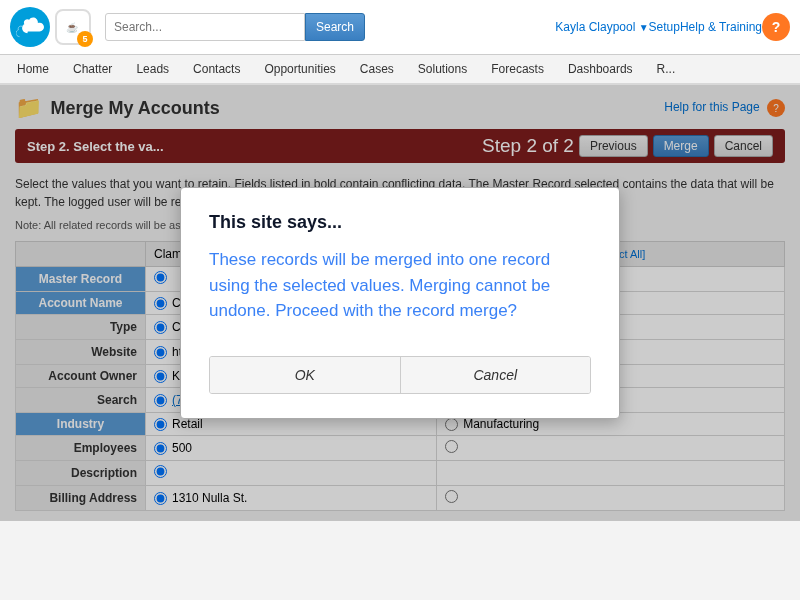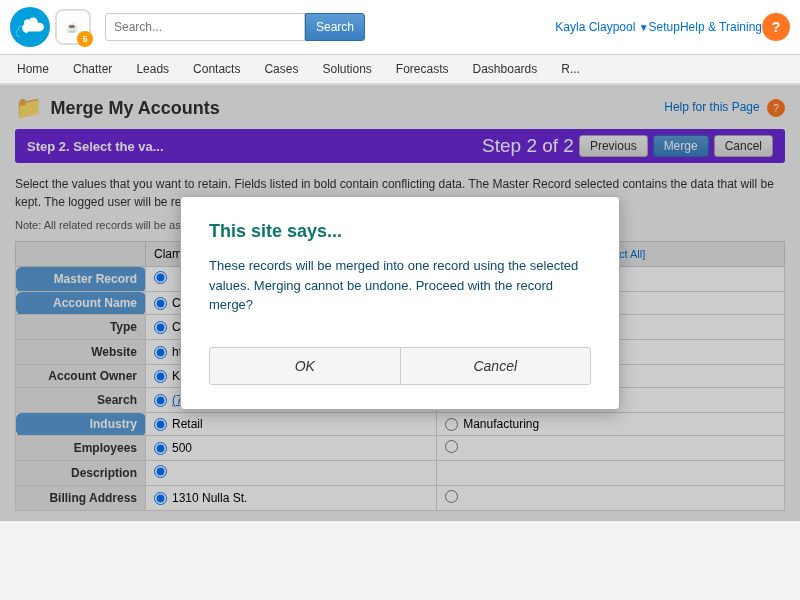--- a/index.html
+++ b/index.html
@@ -146,21 +146,21 @@
       width: 18px; height: 18px;
       display: inline-flex; align-items: center; justify-content: center;
       color: #fff;
       font-size: 10px;
       margin-left: 4px;
       vertical-align: middle;
     }
 
     
     .step-bar {
-      background: #6d28d9;
+      background: #7f1d1d;
       color: #fff;
       padding: 6px 12px;
       display: flex;
       justify-content: space-between;
       align-items: center;
       border-radius: 3px;
       margin-bottom: 12px;
     }
     .step-label { font-size: 13px; font-weight: bold; }
     .step-num { font-size: 19px; }
@@ -218,22 +218,21 @@
       background: #e8e8e8 !important;
       font-weight: bold;
       text-align: right;
       width: 130px;
       color: #333;
     }
     .blue-label {
       background: #5b9bd5 !important;
       color: #fff;
       font-weight: bold;
-      text-align: right;
-      border-radius: 6px;
+      text-align: center;
     }
     .radio-cell {
       display: flex;
       align-items: center;
       gap: 5px;
     }
     .link-text { color: #0070d2; text-decoration: underline; cursor: pointer; }
     .select-all { color: #0070d2; cursor: pointer; font-size: 11px; }
 
     
@@ -252,26 +251,26 @@
       border-radius: 4px;
       padding: 24px 28px;
       min-width: 400px;
       max-width: 440px;
       box-shadow: 0 4px 16px rgba(0,0,0,0.25);
       position: relative;
     }
     .modal-title {
       font-size: 18px;
       font-weight: bold;
-      color: #0f766e;
+      color: #0f172a;
       margin-bottom: 14px;
     }
     .modal-body {
-      font-size: 13px;
-      color: #0c4a6e;
+      font-size: 17px;
+      color: #3b82f6;
       margin-bottom: 32px;
       line-height: 1.5;
     }
     .modal-buttons {
       display: flex;
       gap: 0;
       border: 1px solid #ccc;
       border-radius: 3px;
       overflow: hidden;
     }
@@ -331,20 +330,21 @@
     <span class="help-link">Help &amp; Training</span>
     <div class="notif-dot">?</div>
   </div>
 </div>
 
 <div class="nav">
   <div class="nav-item">Home</div>
   <div class="nav-item">Chatter</div>
   <div class="nav-item">Leads</div>
   <div class="nav-item">Contacts</div>
+  <div class="nav-item">Opportunities</div>
   <div class="nav-item">Cases</div>
   <div class="nav-item">Solutions</div>
   <div class="nav-item">Forecasts</div>
   <div class="nav-item">Dashboards</div>
   <div class="nav-item">R...</div>
 </div>
 
 <div class="page">
   <div class="page-header-row">
     <div class="page-title-area">

